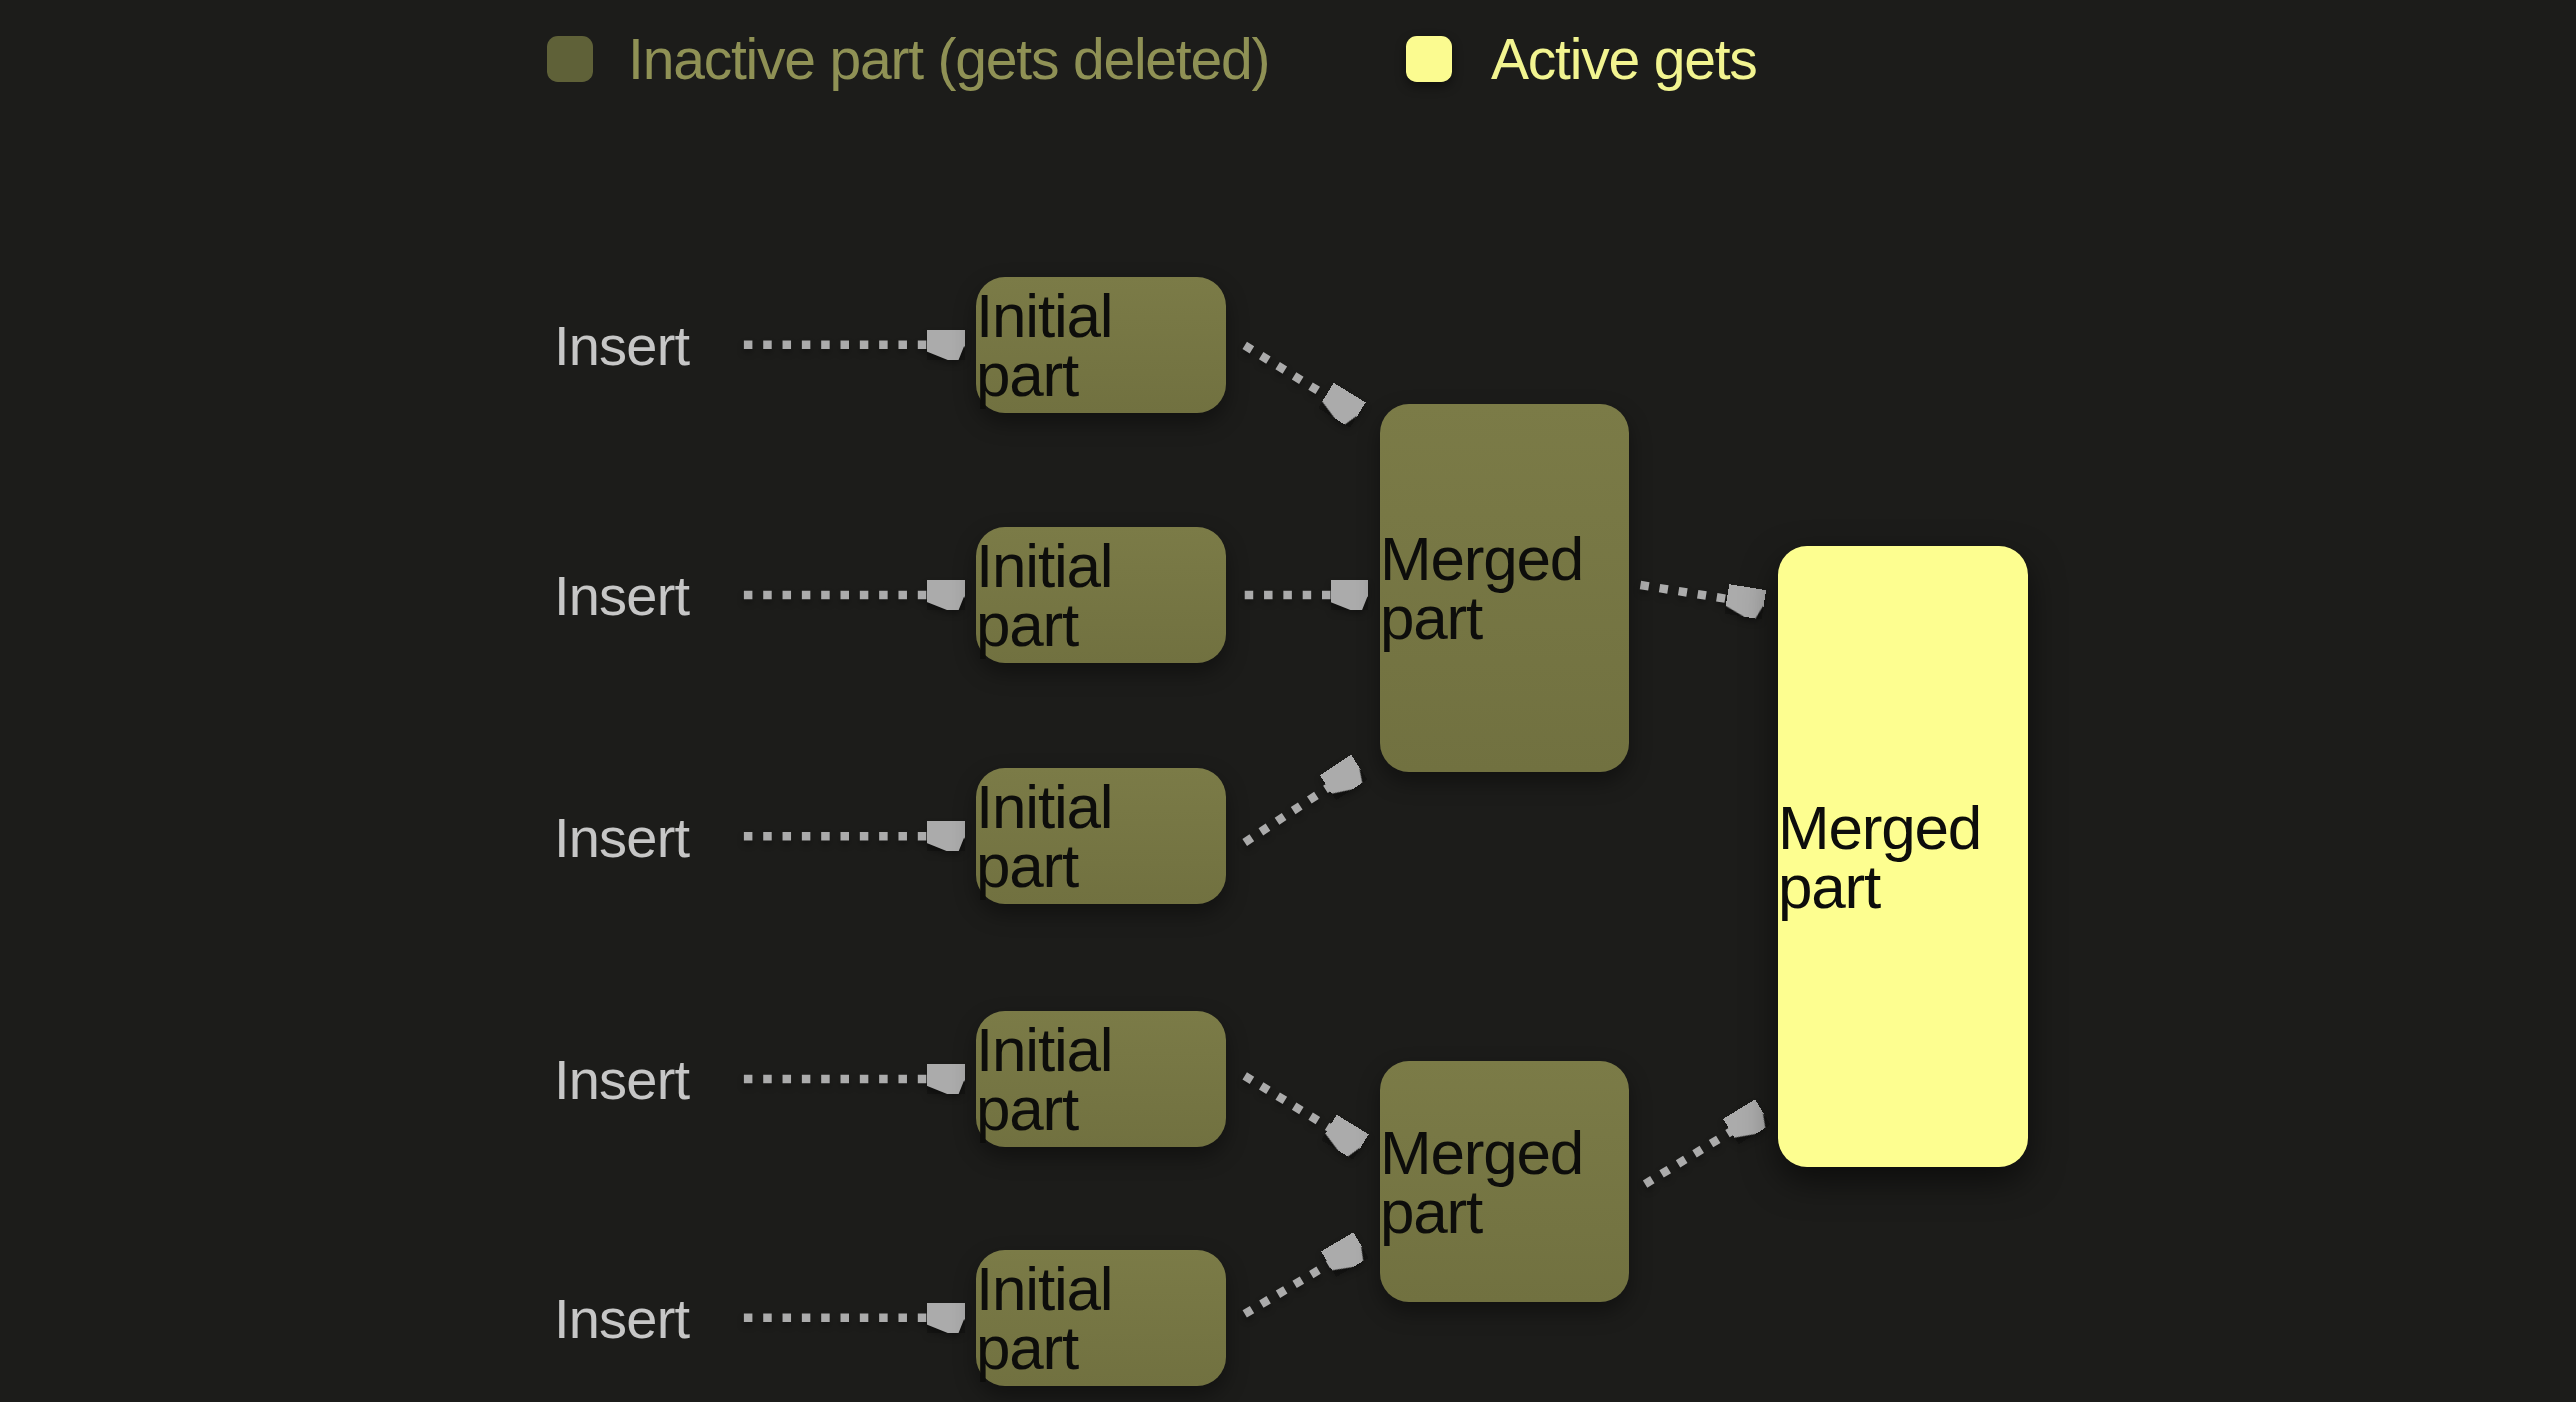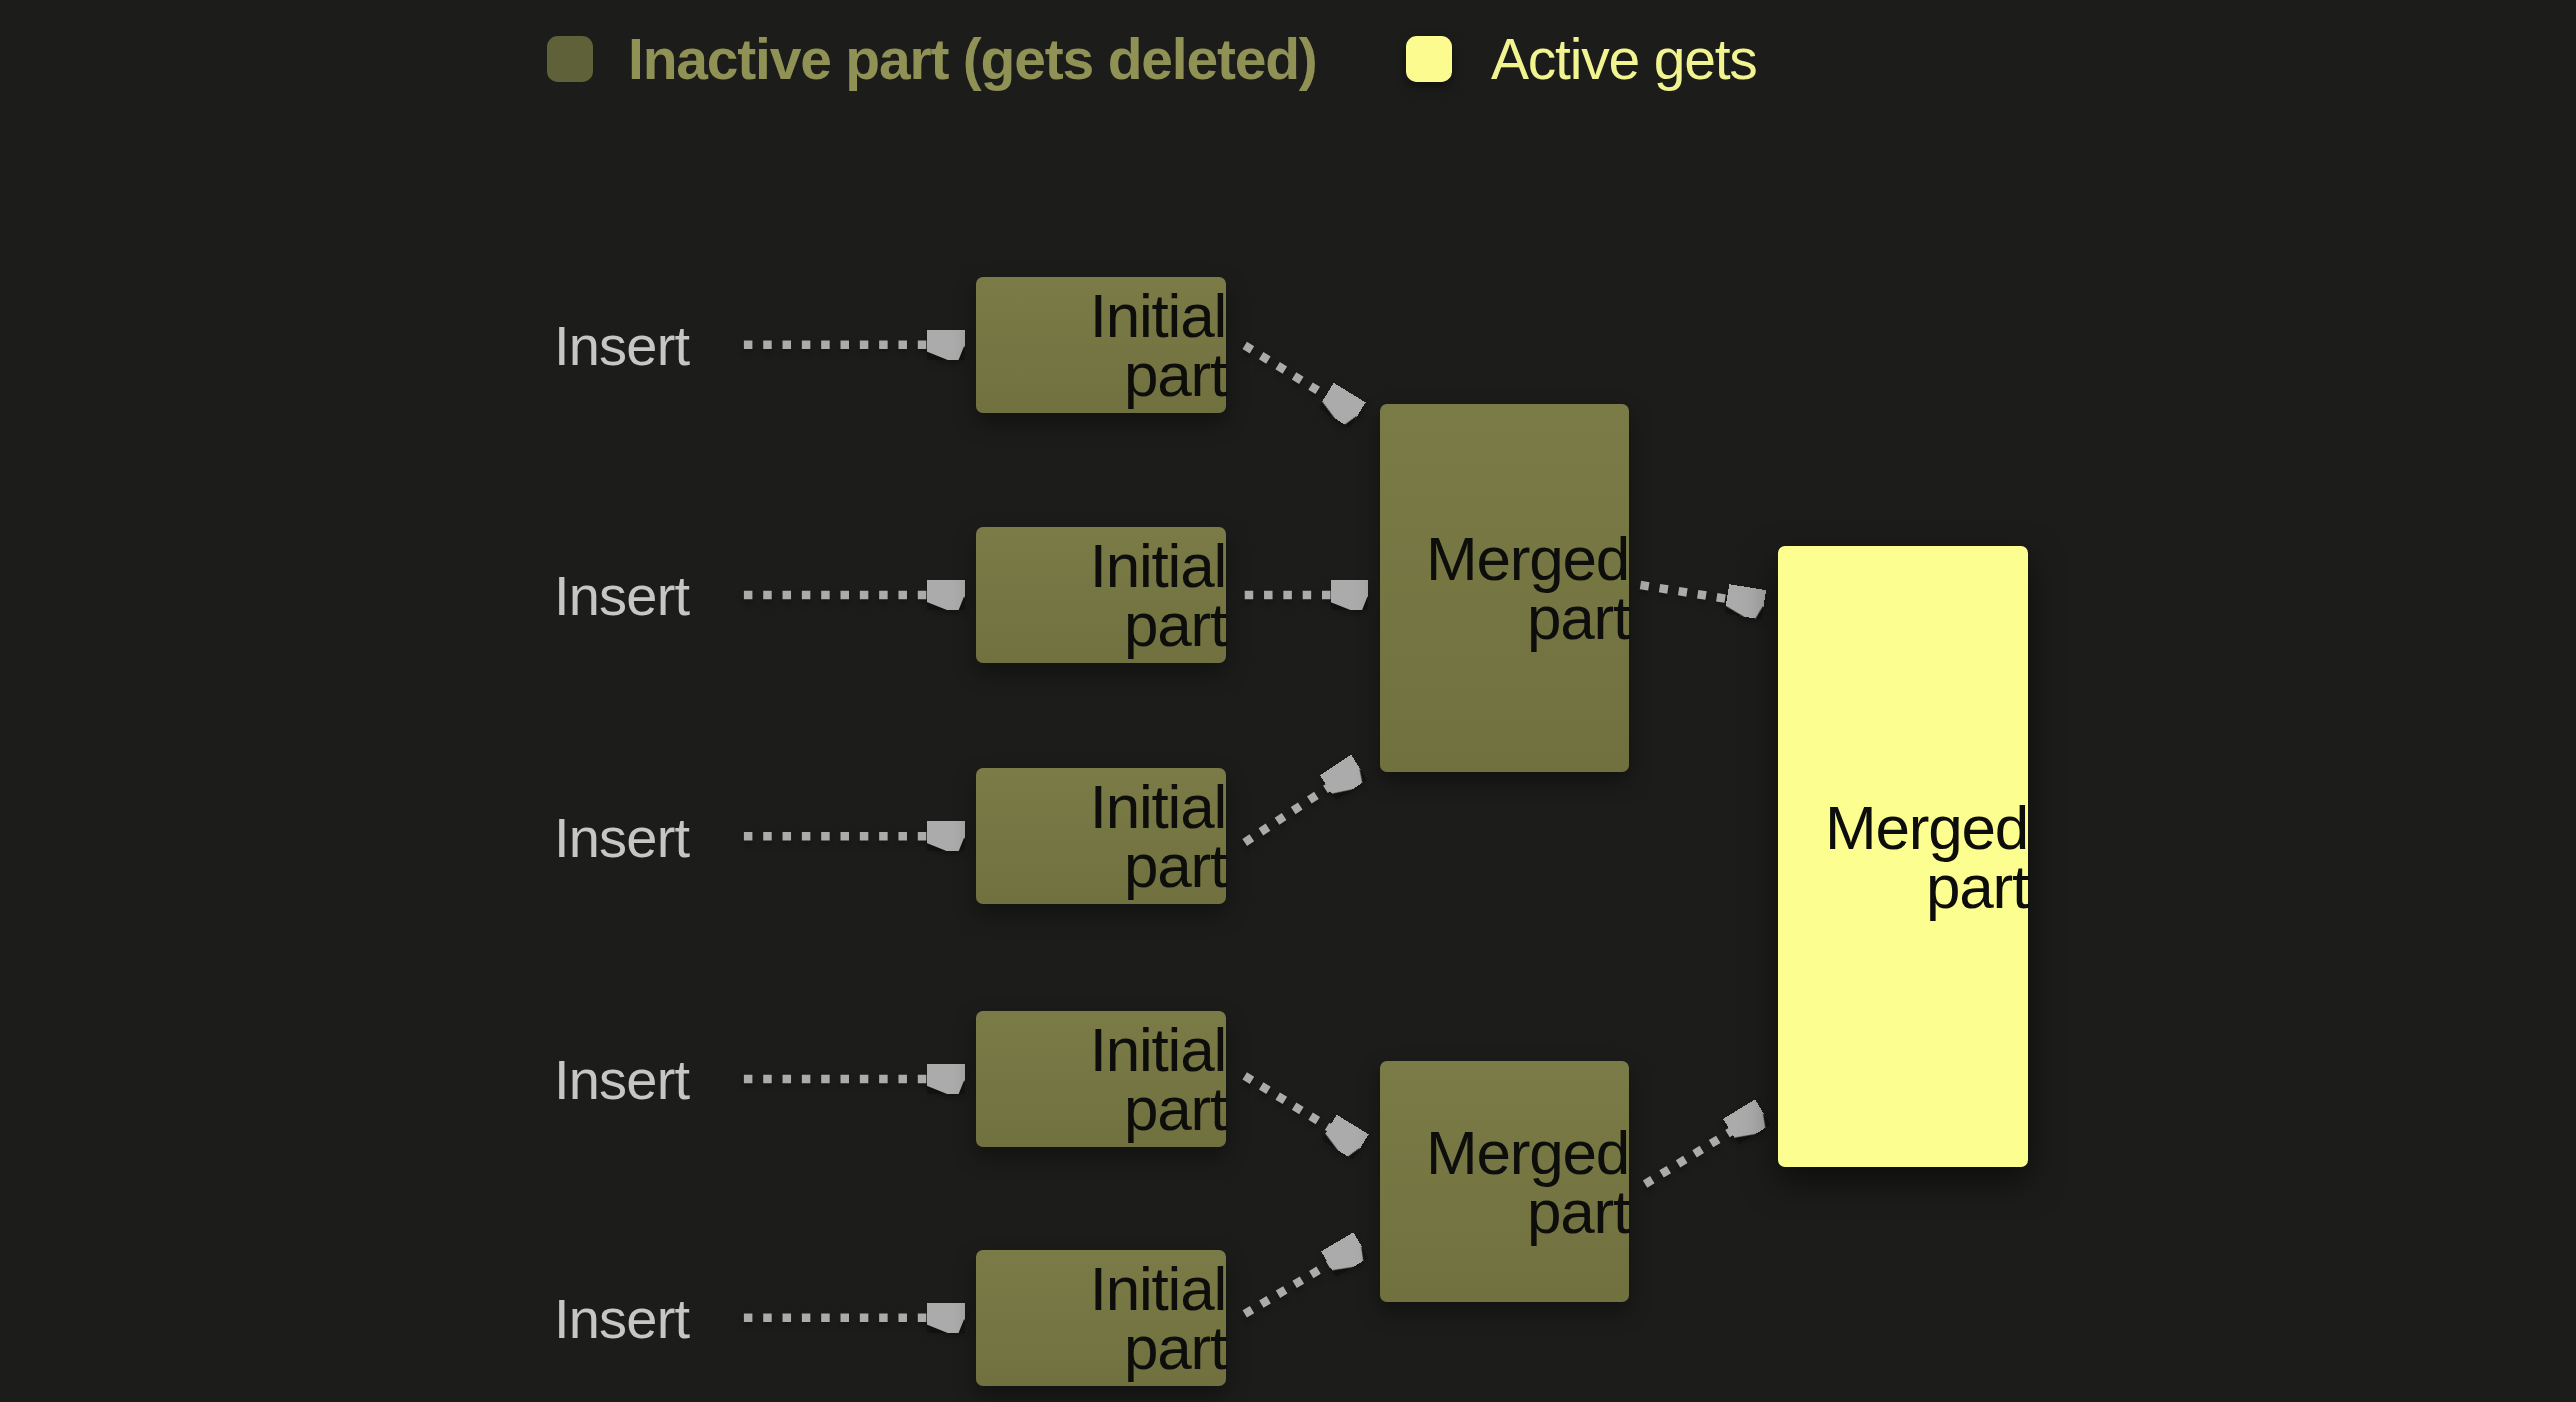--- a/index.html
+++ b/index.html
@@ -11,35 +11,35 @@
   }
 
   
   .legend-swatch{position:absolute;top:36px;width:46px;height:46px;border-radius:10.8px;}
   .swatch-inactive{left:547px;background:#5f6138;}
   .swatch-active{left:1406px;background:#fbfb90;box-shadow:0 4.6px 10.8px rgba(0,0,0,.45);}
   .legend-label{
     position:absolute;top:31px;height:56px;display:flex;align-items:center;
     font-size:57px;letter-spacing:-1.2px;white-space:nowrap;
   }
-  .label-inactive{left:628px;color:#8f9155;font-weight:bold;}
+  .label-inactive{left:628px;color:#8f9155;}
   .label-active{left:1491px;color:#f2f490;}
 
   
   .insert-label{
     position:absolute;left:554px;transform:translateY(-50%);
     color:#c6c6c6;font-size:56px;letter-spacing:-0.8px;white-space:nowrap;
   }
 
   
   .part-box{
     position:absolute;display:flex;flex-direction:column;
-    align-items:flex-end;justify-content:center;
+    align-items:flex-start;justify-content:center;
     font-size:62px;line-height:59px;letter-spacing:-1.2px;
-    color:#0d0d0b;border-radius:7px;text-align:center;
+    color:#0d0d0b;border-radius:29px;text-align:center;
   }
   .olive{
     background:linear-gradient(180deg,#7b7b47 0%,#717140 100%);
     box-shadow:0 9.3px 21.6px rgba(0,0,0,.38);
   }
   .yellow{
     background:#fdfe90;
     box-shadow:0 14px 34px rgba(0,0,0,.55);
   }
   .initial-box{left:976px;width:250px;height:136px;}

